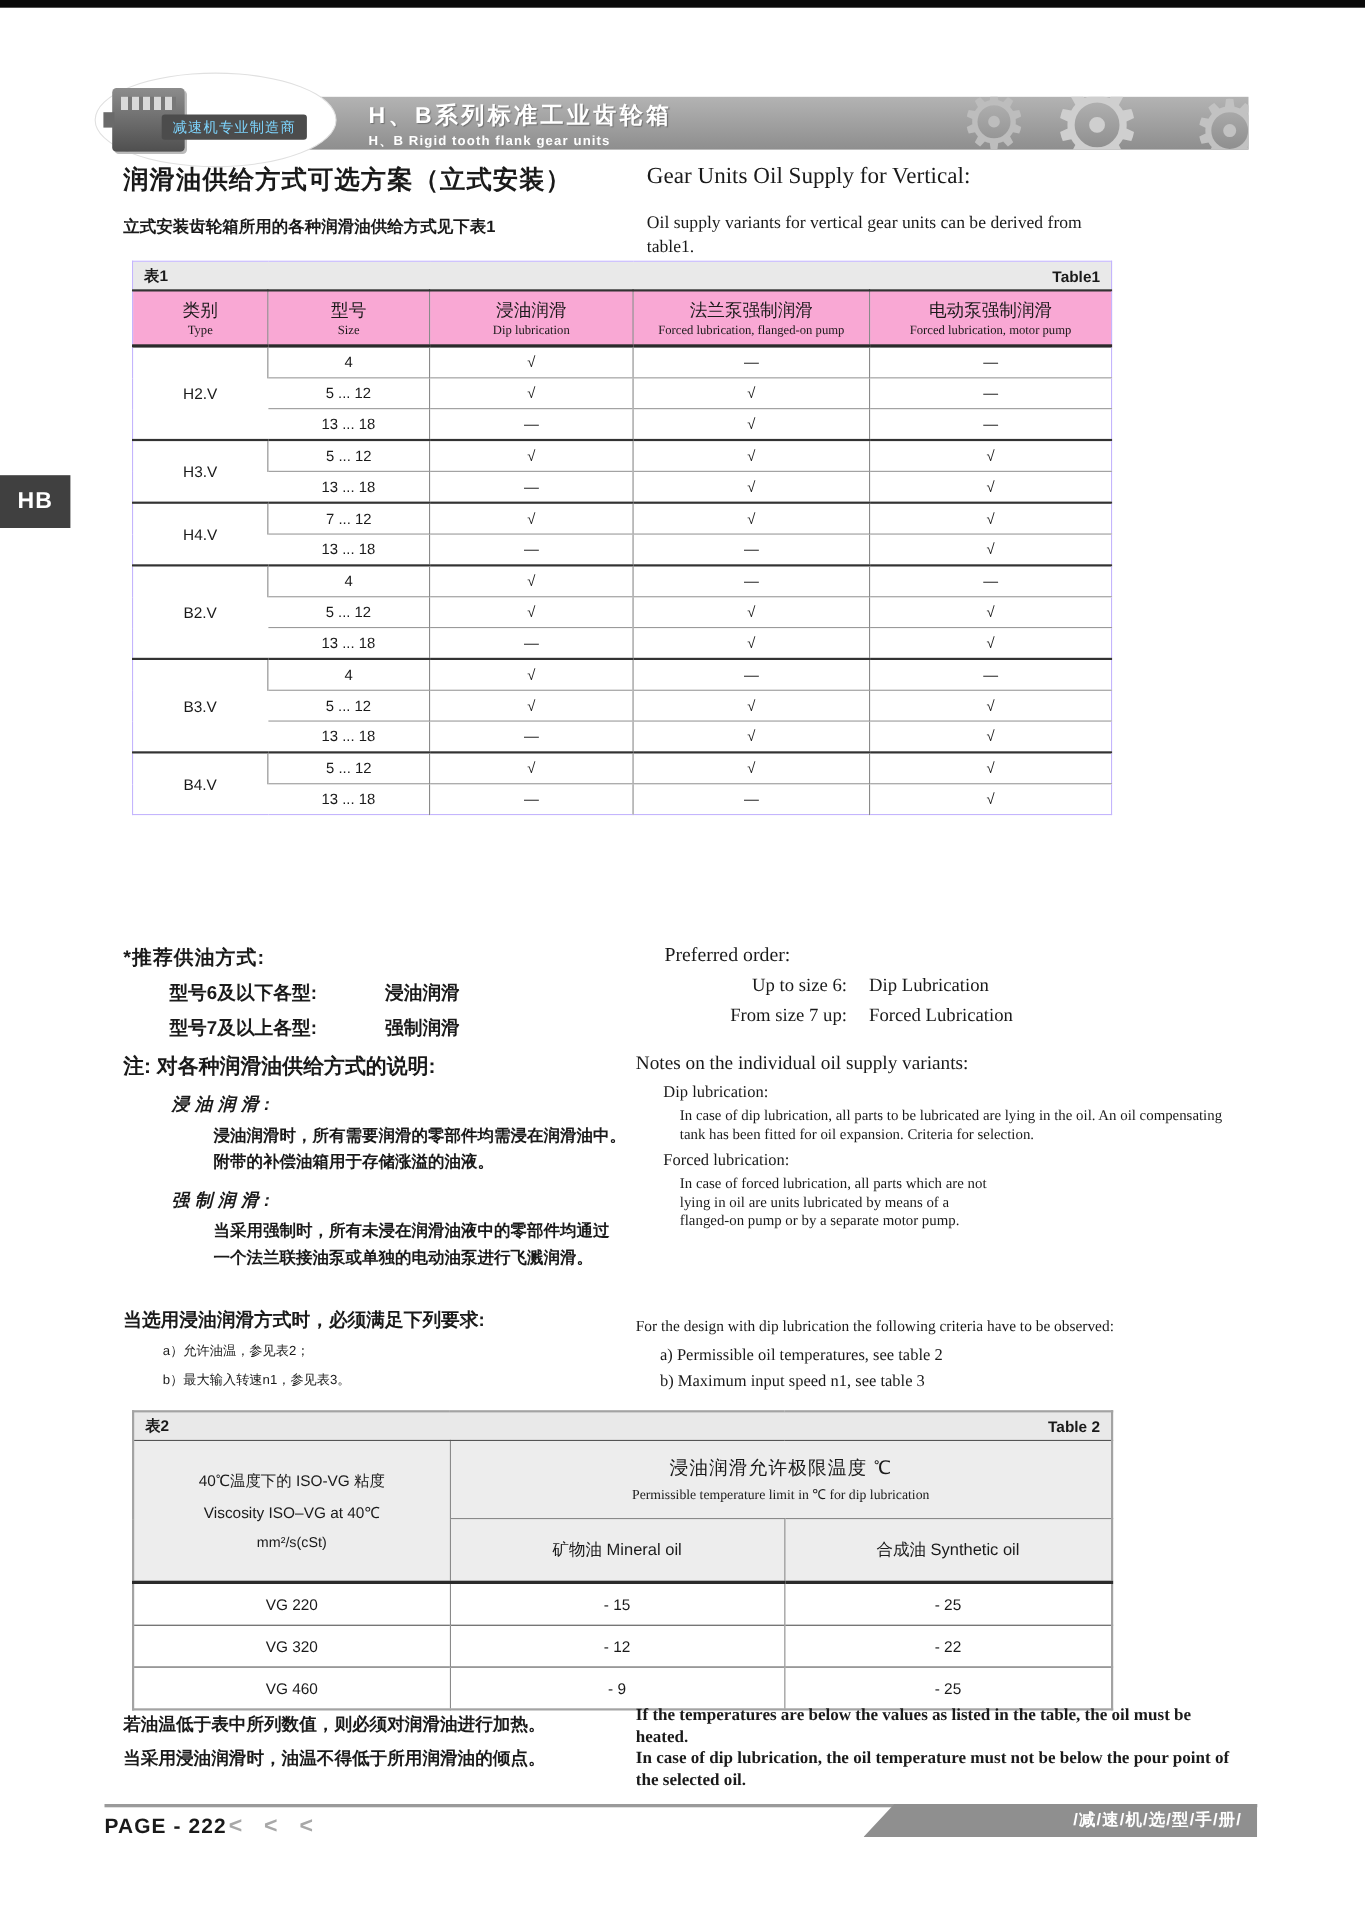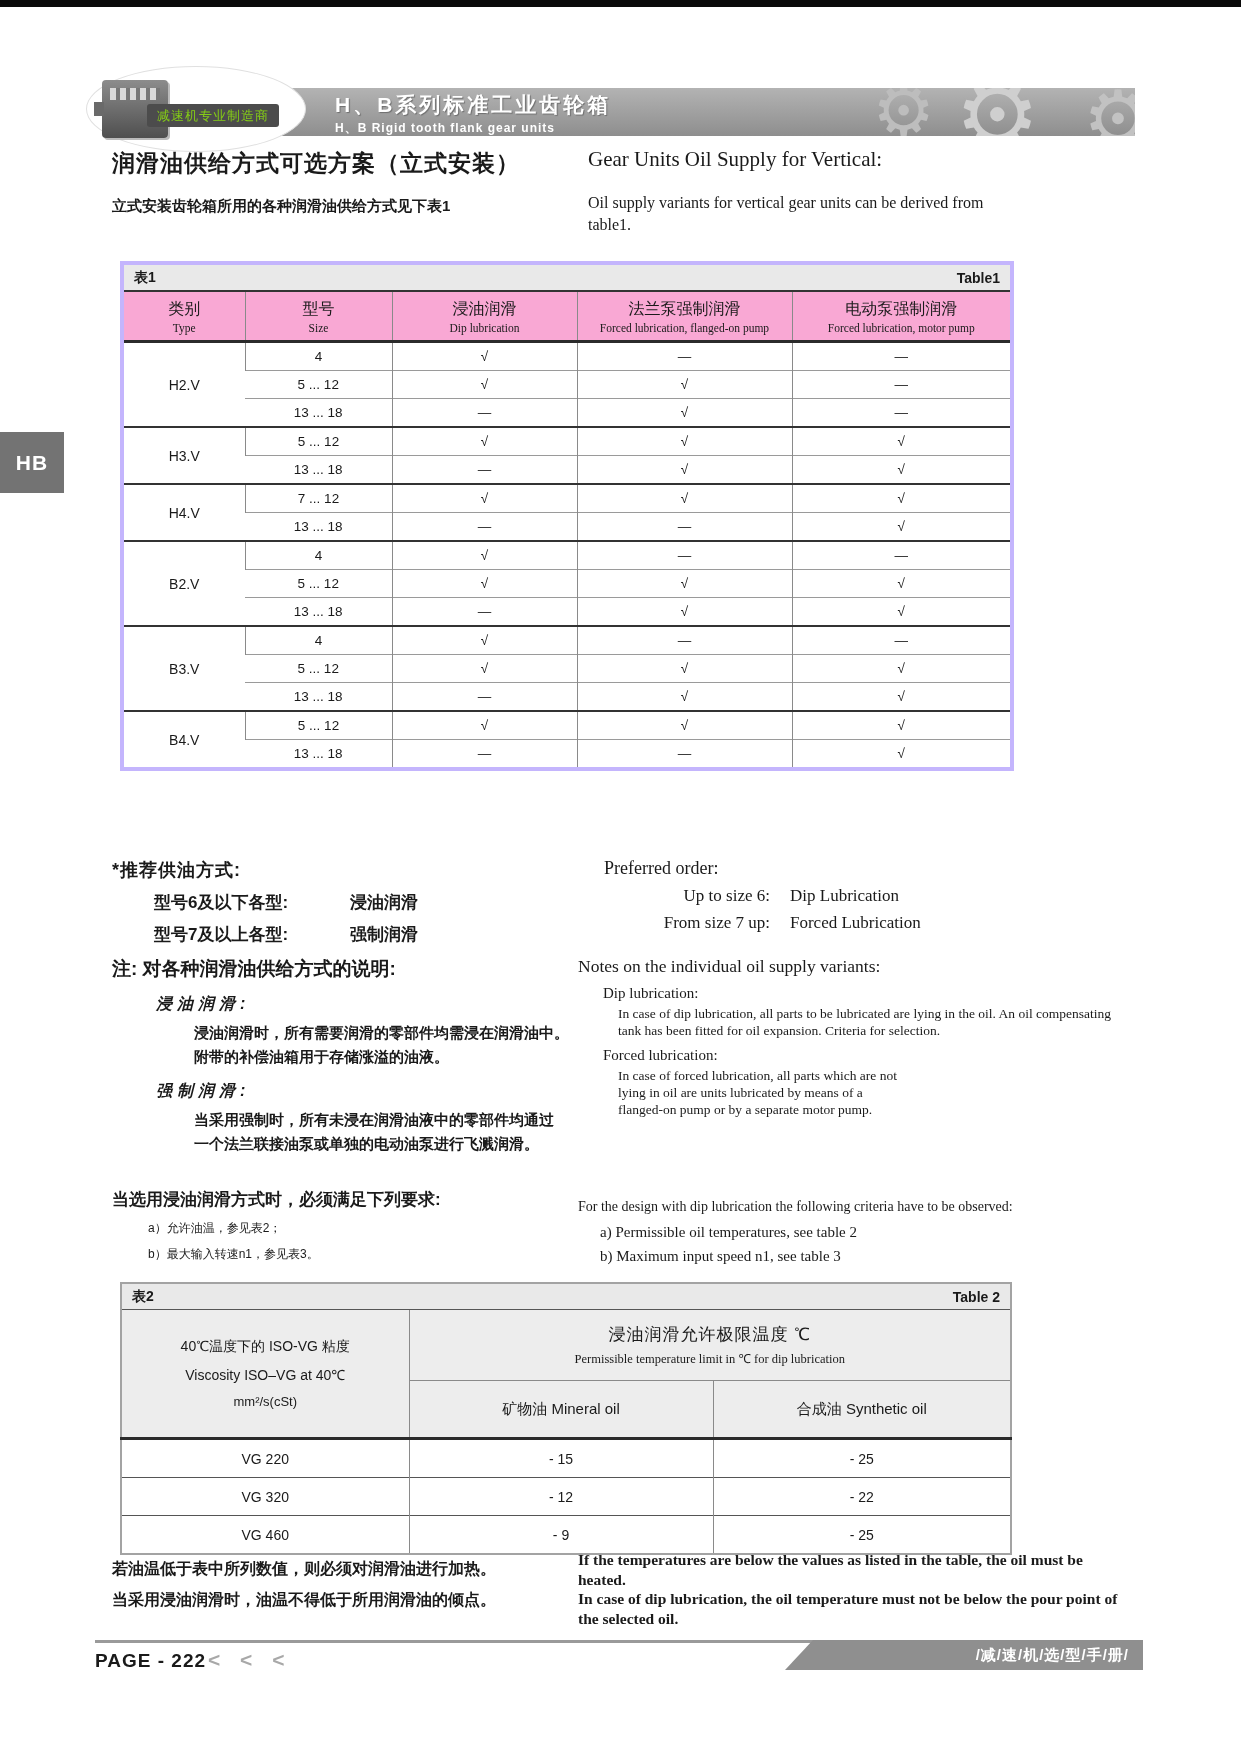--- a/index.html
+++ b/index.html
@@ -17,38 +17,38 @@
   .banner-title .zh{font-size:21px;font-weight:bold;letter-spacing:3px;text-shadow:1px 1px 1px #6e6e6e;}
   .banner-title .en{font-size:12px;font-weight:bold;letter-spacing:1px;margin-top:1px;}
   .gear{position:absolute;color:#c9c9c9;line-height:1;}
   .gear.g1{right:200px;top:-12px;font-size:70px;color:#bdbdbd;}
   .gear.g2{right:95px;top:-20px;font-size:95px;color:#cfcfcf;}
   .gear.g3{right:-18px;top:-8px;font-size:78px;color:#c2c2c2;}
   .cloud{left:86px;top:66px;width:218px;height:84px;background:#fff;border:1px solid #e0e0e0;border-radius:50%;}
   .gearbox{left:102px;top:80px;width:66px;height:58px;background:linear-gradient(180deg,#8c8c8c,#4f4f4f);border-radius:4px;box-shadow:2px 2px 0 #bbb;}
   .gearbox:before{content:"";position:absolute;left:8px;top:8px;right:8px;height:12px;background:repeating-linear-gradient(90deg,#d9d9d9 0 6px,#777 6px 10px);}
   .gearbox:after{content:"";position:absolute;left:-8px;top:22px;width:10px;height:14px;background:#6a6a6a;}
-  .brand-pill{left:147px;top:104px;height:23px;line-height:23px;background:#4c4c4c;color:#84cc16;font-size:13px;padding:0 10px;border-radius:3px;letter-spacing:1px;}
-
-  
-  .hb-tab{left:0;top:432px;width:64px;height:61px;background:#737373;color:#fff;font-size:21px;font-weight:bold;display:flex;align-items:center;justify-content:center;letter-spacing:1px;}
+  .brand-pill{left:147px;top:104px;height:23px;line-height:23px;background:#4c4c4c;color:#7dd3fc;font-size:13px;padding:0 10px;border-radius:3px;letter-spacing:1px;}
+
+  
+  .hb-tab{left:0;top:432px;width:64px;height:48px;background:#404040;color:#fff;font-size:21px;font-weight:bold;display:flex;align-items:center;justify-content:center;letter-spacing:1px;}
 
   
   .title-zh{left:112px;top:148px;font-size:23px;font-weight:bold;letter-spacing:1px;}
   .title-en{left:588px;top:147px;font-size:21px;}
   .sub-zh{left:112px;top:197px;font-size:15px;font-weight:bold;}
   .sub-en{left:588px;top:192px;font-size:16px;width:420px;line-height:1.35;}
 
   
   table{border-collapse:collapse;table-layout:fixed;}
   td,th{padding:0;font-weight:normal;}
 
   
   .t1{left:120px;top:237px;}
-  .t1 table{width:890px;border:4px solid #c4b5fd;margin-top:24px;}
+  .t1 table{width:890px;border:1px solid #c4b5fd;}
   .t1 .caption-row td{background:#e9e9e9;border-bottom:2px solid #333;height:25px;}
   .cap-flex{display:flex;justify-content:space-between;align-items:center;padding:0 10px;font-size:14px;font-weight:bold;}
   .t1 th{background:#f9a8d4;border-left:1px solid #8a8a8a;border-bottom:3px solid #2b2b2b;height:48px;vertical-align:middle;}
   .t1 th:first-child{border-left:none;}
   .t1 th .zh{font-size:16px;}
   .t1 th .en{font-size:11.5px;margin-top:2px;}
   .t1 td{border-left:1px solid #8a8a8a;text-align:center;vertical-align:middle;}
   .t1 td:first-child{border-left:none;}
   .t1 tbody td{height:27px;font-size:13.5px;border-top:1px solid #9a9a9a;}
   .t1 tbody tr.grp td{border-top:2px solid #333;}

